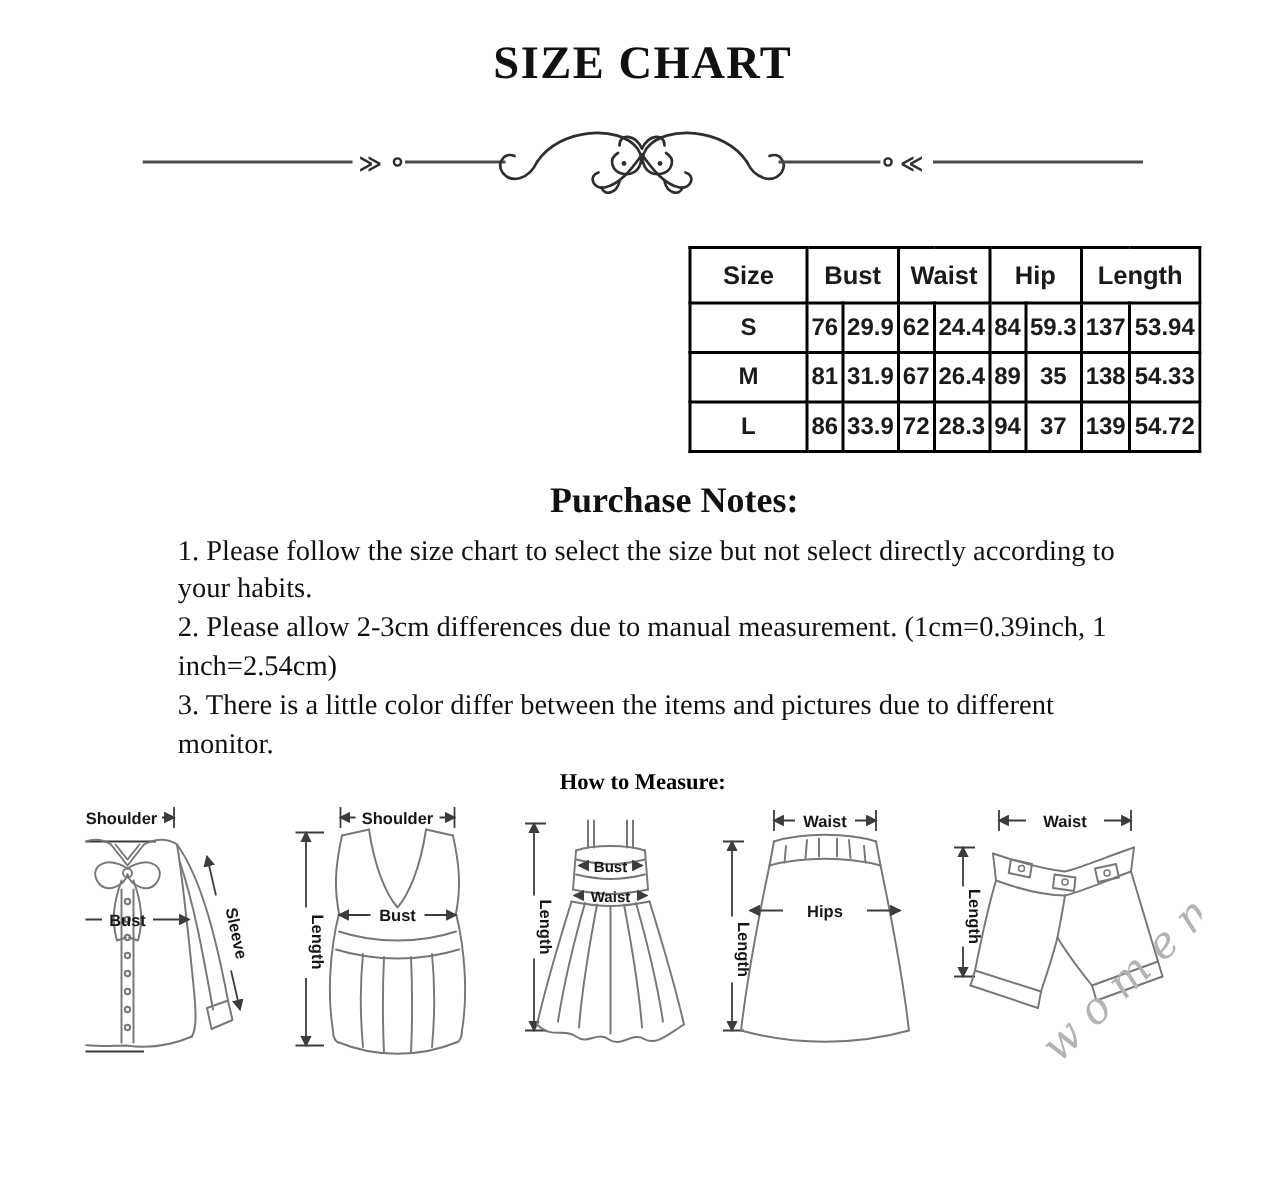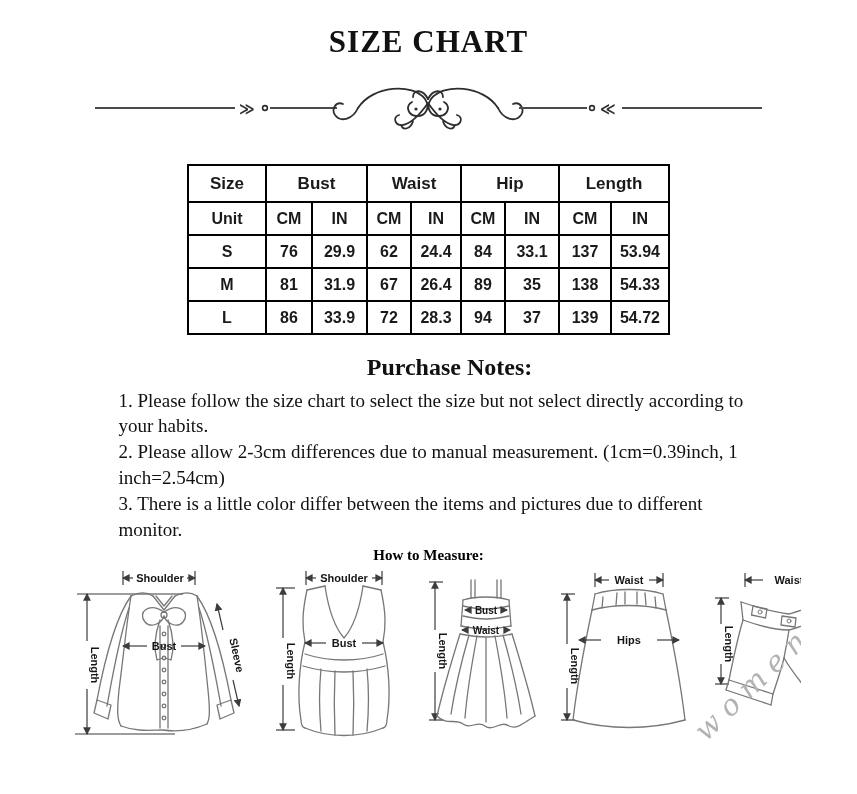--- a/index.html
+++ b/index.html
@@ -18,42 +18,42 @@
          font-weight:bold;font-size:31px;letter-spacing:1px;color:#111}
 
   
   .divider-wrap{margin-top:22px;text-align:center}
   .divider-wrap svg{display:block;margin:0 auto}
   .divider-line{stroke:#4a4a4a;stroke-width:2}
   .flourish{stroke:#2e2e2e;stroke-width:1.8;fill:none;stroke-linecap:round}
   .divider-glyph{font-family:"DejaVu Sans",sans-serif;font-size:15px;font-weight:bold;fill:#2e2e2e}
 
   
-  .table-wrap{margin-top:30px;display:flex;justify-content:center}
+  .table-wrap{margin-top:30px;display:flex;justify-content:flex-end}
   table.size-chart{border-collapse:collapse;font-family:"Liberation Sans",sans-serif;background:#fff}
   table.size-chart th,table.size-chart td{
     border:2px solid var(--border-color);text-align:center;vertical-align:middle;
     font-weight:bold;color:#1a1a1a;padding:0 2px}
   table.size-chart th{font-size:17px;height:37px}
   table.size-chart td{font-size:16px;height:33px}
   tr.row-2xl td{height:39px}
   td.in-val{color:var(--inch-color)}
   tr.highlighted td{background:var(--hl-color)}
   .c-size{width:78px}.c1{width:46px}.c2{width:55px}.c3{width:44px}.c4{width:50px}
   .c5{width:44px}.c6{width:54px}.c7{width:52px}.c8{width:58px}
 
   
   .notes{margin:16px 40px 0 62px;font-size:19px;line-height:1.36;color:#111}
   .notes-heading{text-align:center;font-weight:bold;font-size:24px;margin-right:-20px;margin-bottom:4px}
   .note{margin:0}
   .note b{font-weight:normal}
 
   
   .measure-heading{text-align:center;font-weight:bold;font-size:15px;margin-top:4px}
-  .figures{position:relative;margin-top:4px;display:flex;justify-content:space-between;
+  .figures{position:relative;margin-top:4px;display:flex;justify-content:flex-end;
            align-items:flex-start;gap:6px;padding:0 10px;height:186px}
   .figures svg{display:block;flex:none}
   .art{stroke:var(--art);stroke-width:1.3;fill:none;stroke-linejoin:round;stroke-linecap:round}
   .dim{stroke:var(--dim);stroke-width:1.2;fill:none}
   .dimlabel{font-family:"Liberation Sans",sans-serif;font-weight:bold;font-size:11px;fill:#161616}
   .dimlabel.sm{font-size:10px}
   .btn{stroke:var(--art);stroke-width:1;fill:#fff}
 
   
   .watermark{position:absolute;left:642px;top:150px;transform:rotate(-44deg);transform-origin:left center;
@@ -106,38 +106,27 @@
     <table class="size-chart">
       <tbody>
           <tr>
         <th class="c-size">Size</th>
         <th colspan="2">Bust</th>
         <th colspan="2">Waist</th>
         <th colspan="2">Hip</th>
         <th colspan="2">Length</th>
       </tr>
       <tr>
-        <td>Unit</td>
-        <td class="c1">CM</td>
-        <td class="c2">IN</td>
-        <td class="c3">CM</td>
-        <td class="c4">IN</td>
-        <td class="c5">CM</td>
-        <td class="c6">IN</td>
-        <td class="c7">CM</td>
-        <td class="c8">IN</td>
-      </tr>
-      <tr>
         <td>S</td>
         <td>76</td>
         <td class="in-val">29.9</td>
         <td>62</td>
         <td class="in-val">24.4</td>
         <td>84</td>
-        <td class="in-val">33.1</td>
+        <td class="in-val">59.3</td>
         <td>137</td>
         <td class="in-val">53.94</td>
       </tr>
       <tr>
         <td>M</td>
         <td>81</td>
         <td class="in-val">31.9</td>
         <td>67</td>
         <td class="in-val">26.4</td>
         <td>89</td>

